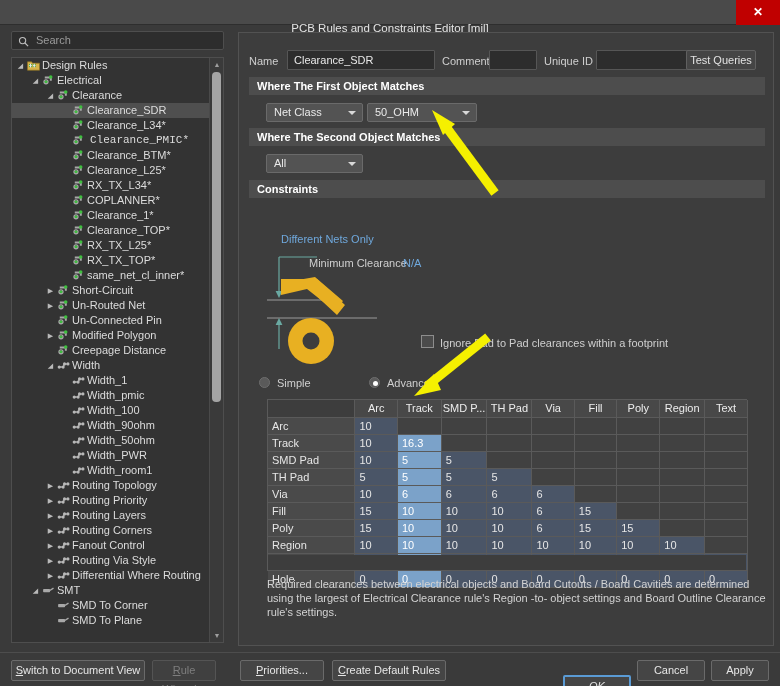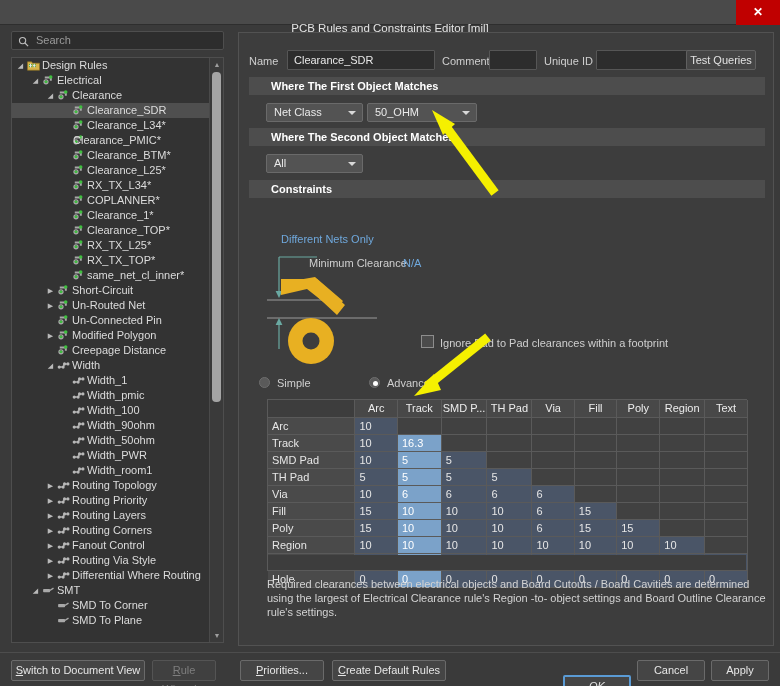--- a/index.html
+++ b/index.html
@@ -97,21 +97,21 @@
     padding-left:6px; border-radius:1px;
   }
   .btn {
     position:absolute; background:#454545; border:1px solid #606060;
     color:#e2e2e2; font-size:11px; text-align:center; border-radius:2px;
     cursor:pointer; white-space:nowrap;
   }
   .sectionbar {
     position:absolute; height:18px; line-height:18px;
     background:#4d4d4d; color:#ffffff; font-weight:bold;
-    font-size:11px; padding-left:22px;
+    font-size:11px; padding-left:8px;
   }
   .combo {
     position:absolute; height:19px; background:#535353;
     border:1px solid #6a6a6a; border-radius:2px;
     font-size:11px; color:#eaeaea; line-height:17px; padding-left:7px;
     cursor:pointer;
   }
   .combo .carat {
     position:absolute; right:6px; top:7px;
     width:0; height:0; border-left:4px solid transparent;
@@ -261,21 +261,21 @@
             </svg></span>
           <span class="tlabel" style="left: 75px;">Clearance_L34*</span>
         </div>
         <div class="trow">
           <span class="tico" style="left: 60px;"><svg viewBox="0 0 14 12">
               <path d="M3,2.6 L9.5,2.6 L9.5,6.2" fill="none" stroke="#a8a8a8" stroke-width="2.1"></path>
               <circle cx="4.3" cy="7.4" r="2.1" fill="none" stroke="#a8a8a8" stroke-width="1.5"></circle>
               <circle cx="9.4" cy="2.2" r="1.9" fill="#3fbf3f"></circle>
               <circle cx="4.4" cy="7.4" r="1.6" fill="#3fbf3f"></circle>
             </svg></span>
-          <span class="tlabel" style="left: 61px;">Clearance_PMIC*</span>
+          <span class="tlabel" style="left: 78px; font-family: Liberation Mono, monospace;">Clearance_PMIC*</span>
         </div>
         <div class="trow">
           <span class="tico" style="left: 60px;"><svg viewBox="0 0 14 12">
               <path d="M3,2.6 L9.5,2.6 L9.5,6.2" fill="none" stroke="#a8a8a8" stroke-width="2.1"></path>
               <circle cx="4.3" cy="7.4" r="2.1" fill="none" stroke="#a8a8a8" stroke-width="1.5"></circle>
               <circle cx="9.4" cy="2.2" r="1.9" fill="#3fbf3f"></circle>
               <circle cx="4.4" cy="7.4" r="1.6" fill="#3fbf3f"></circle>
             </svg></span>
           <span class="tlabel" style="left: 75px;">Clearance_BTM*</span>
         </div>

